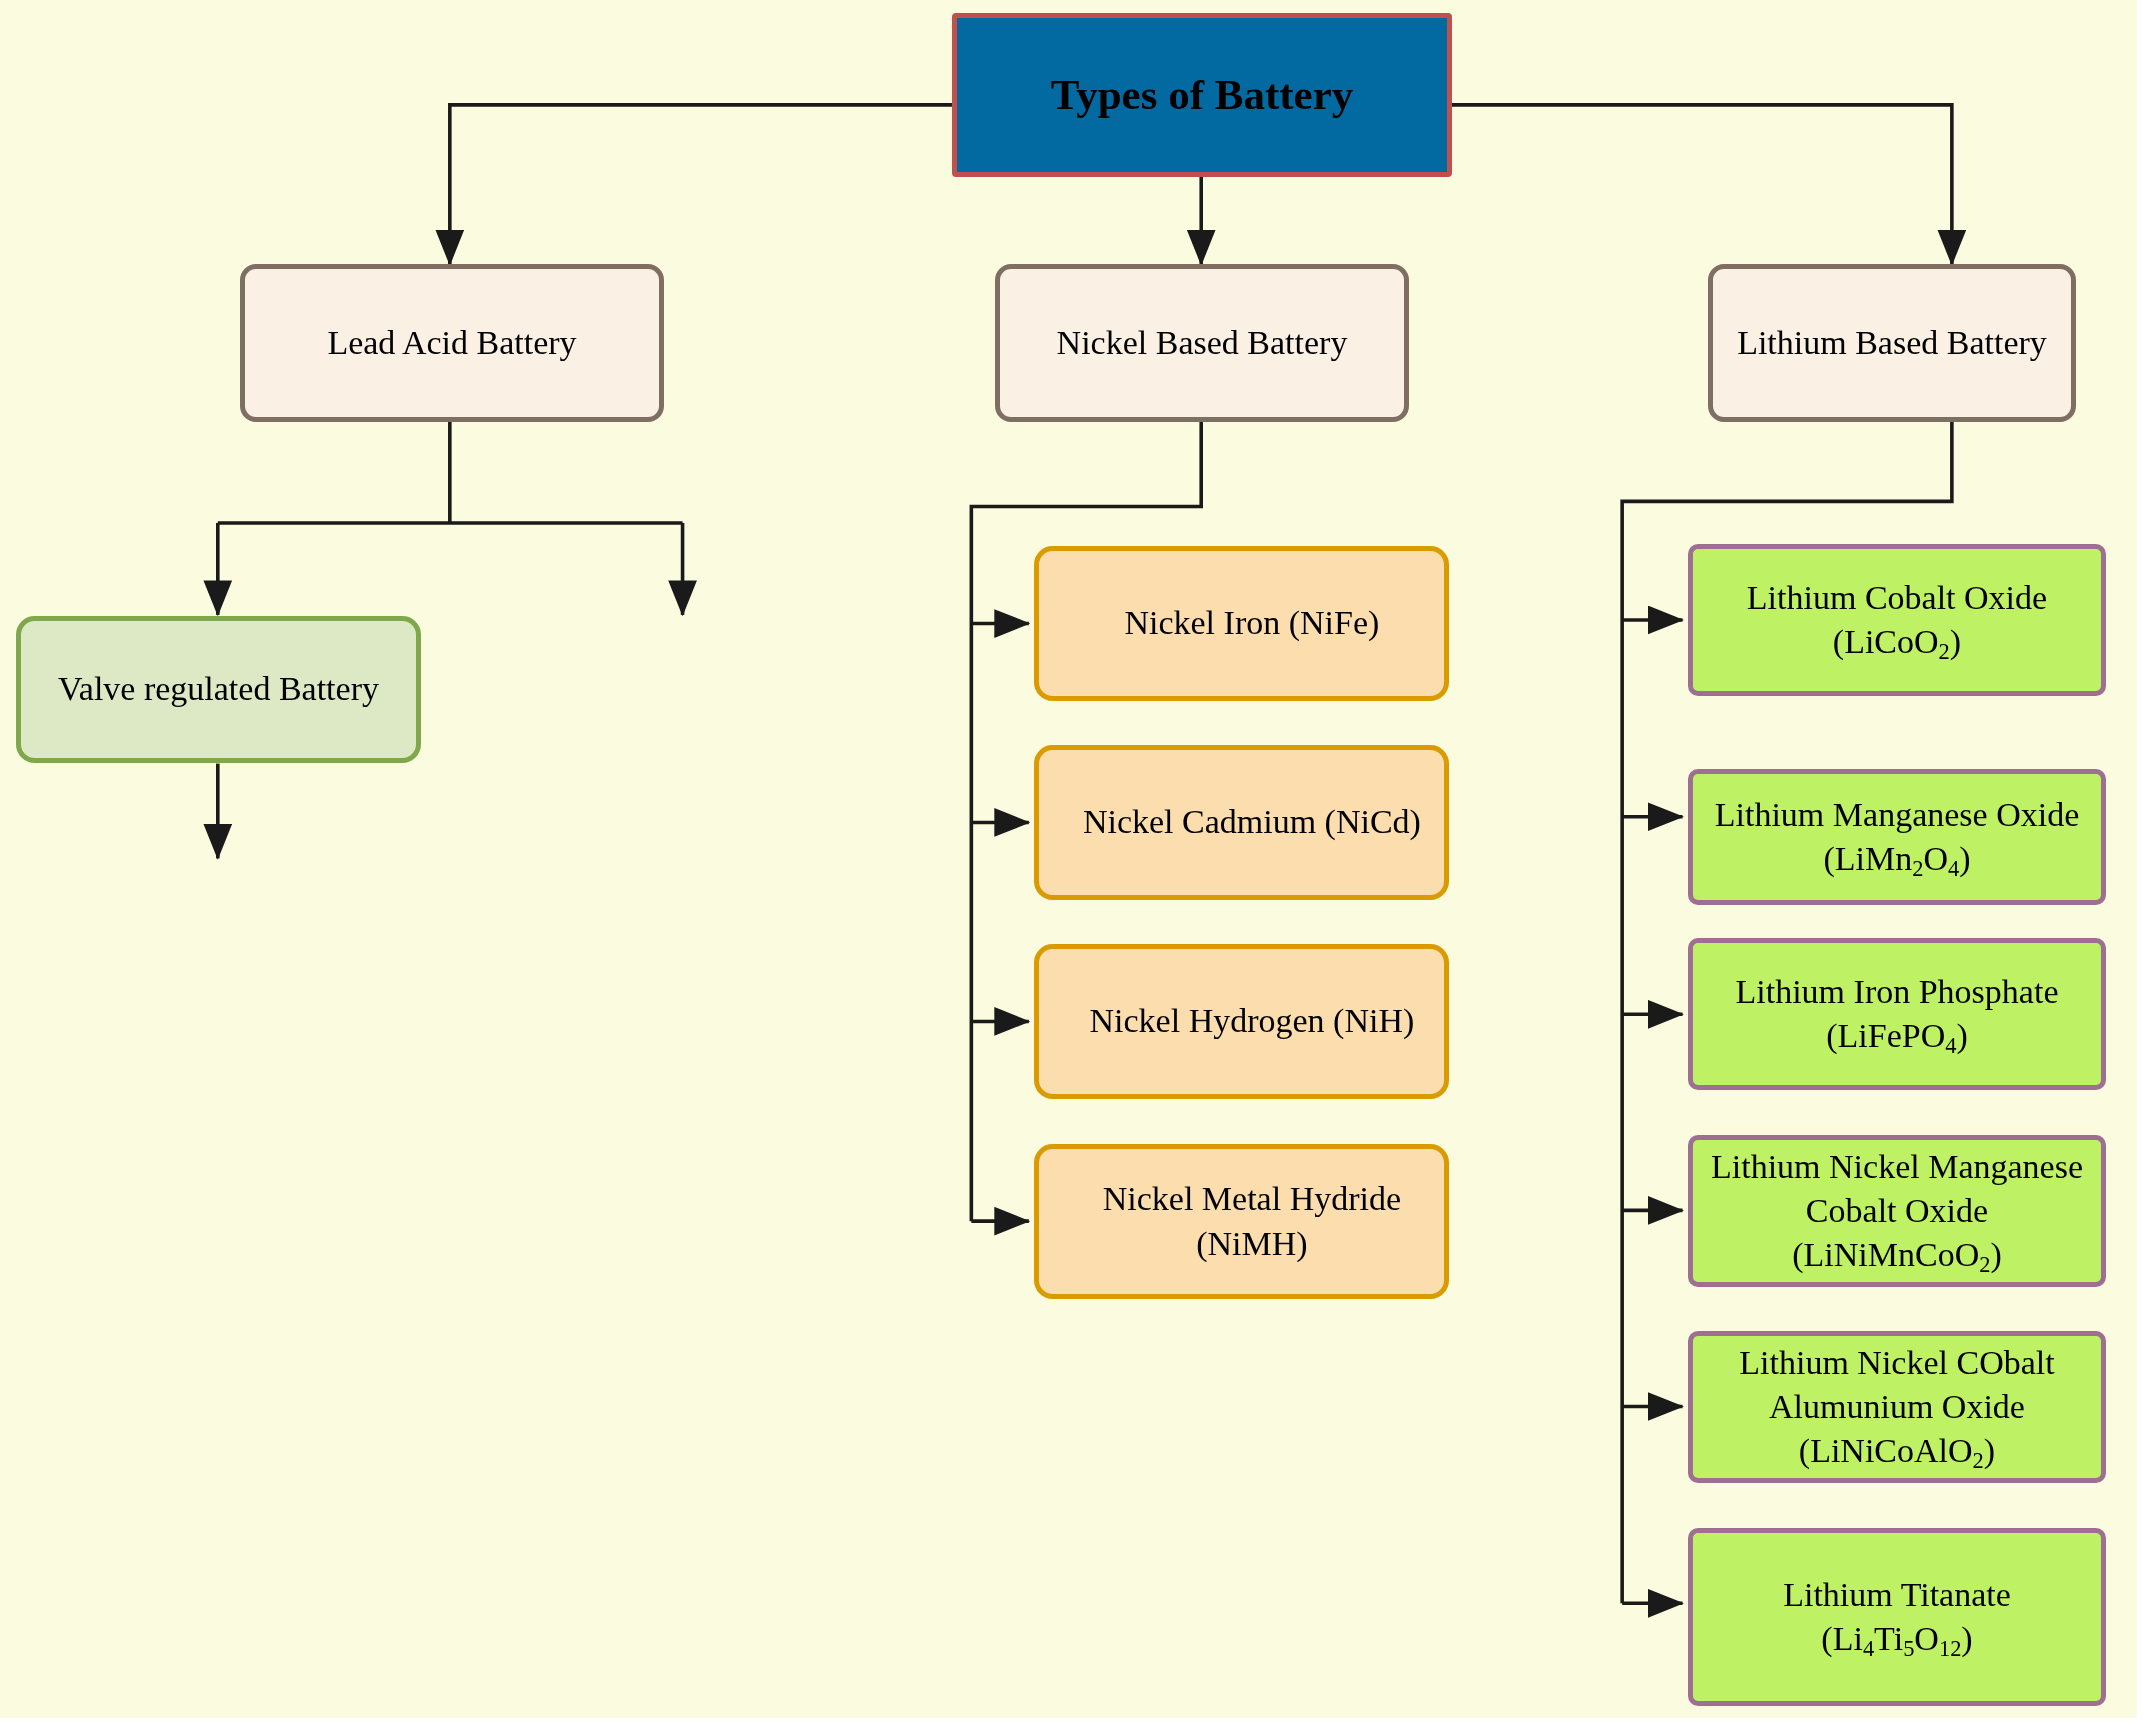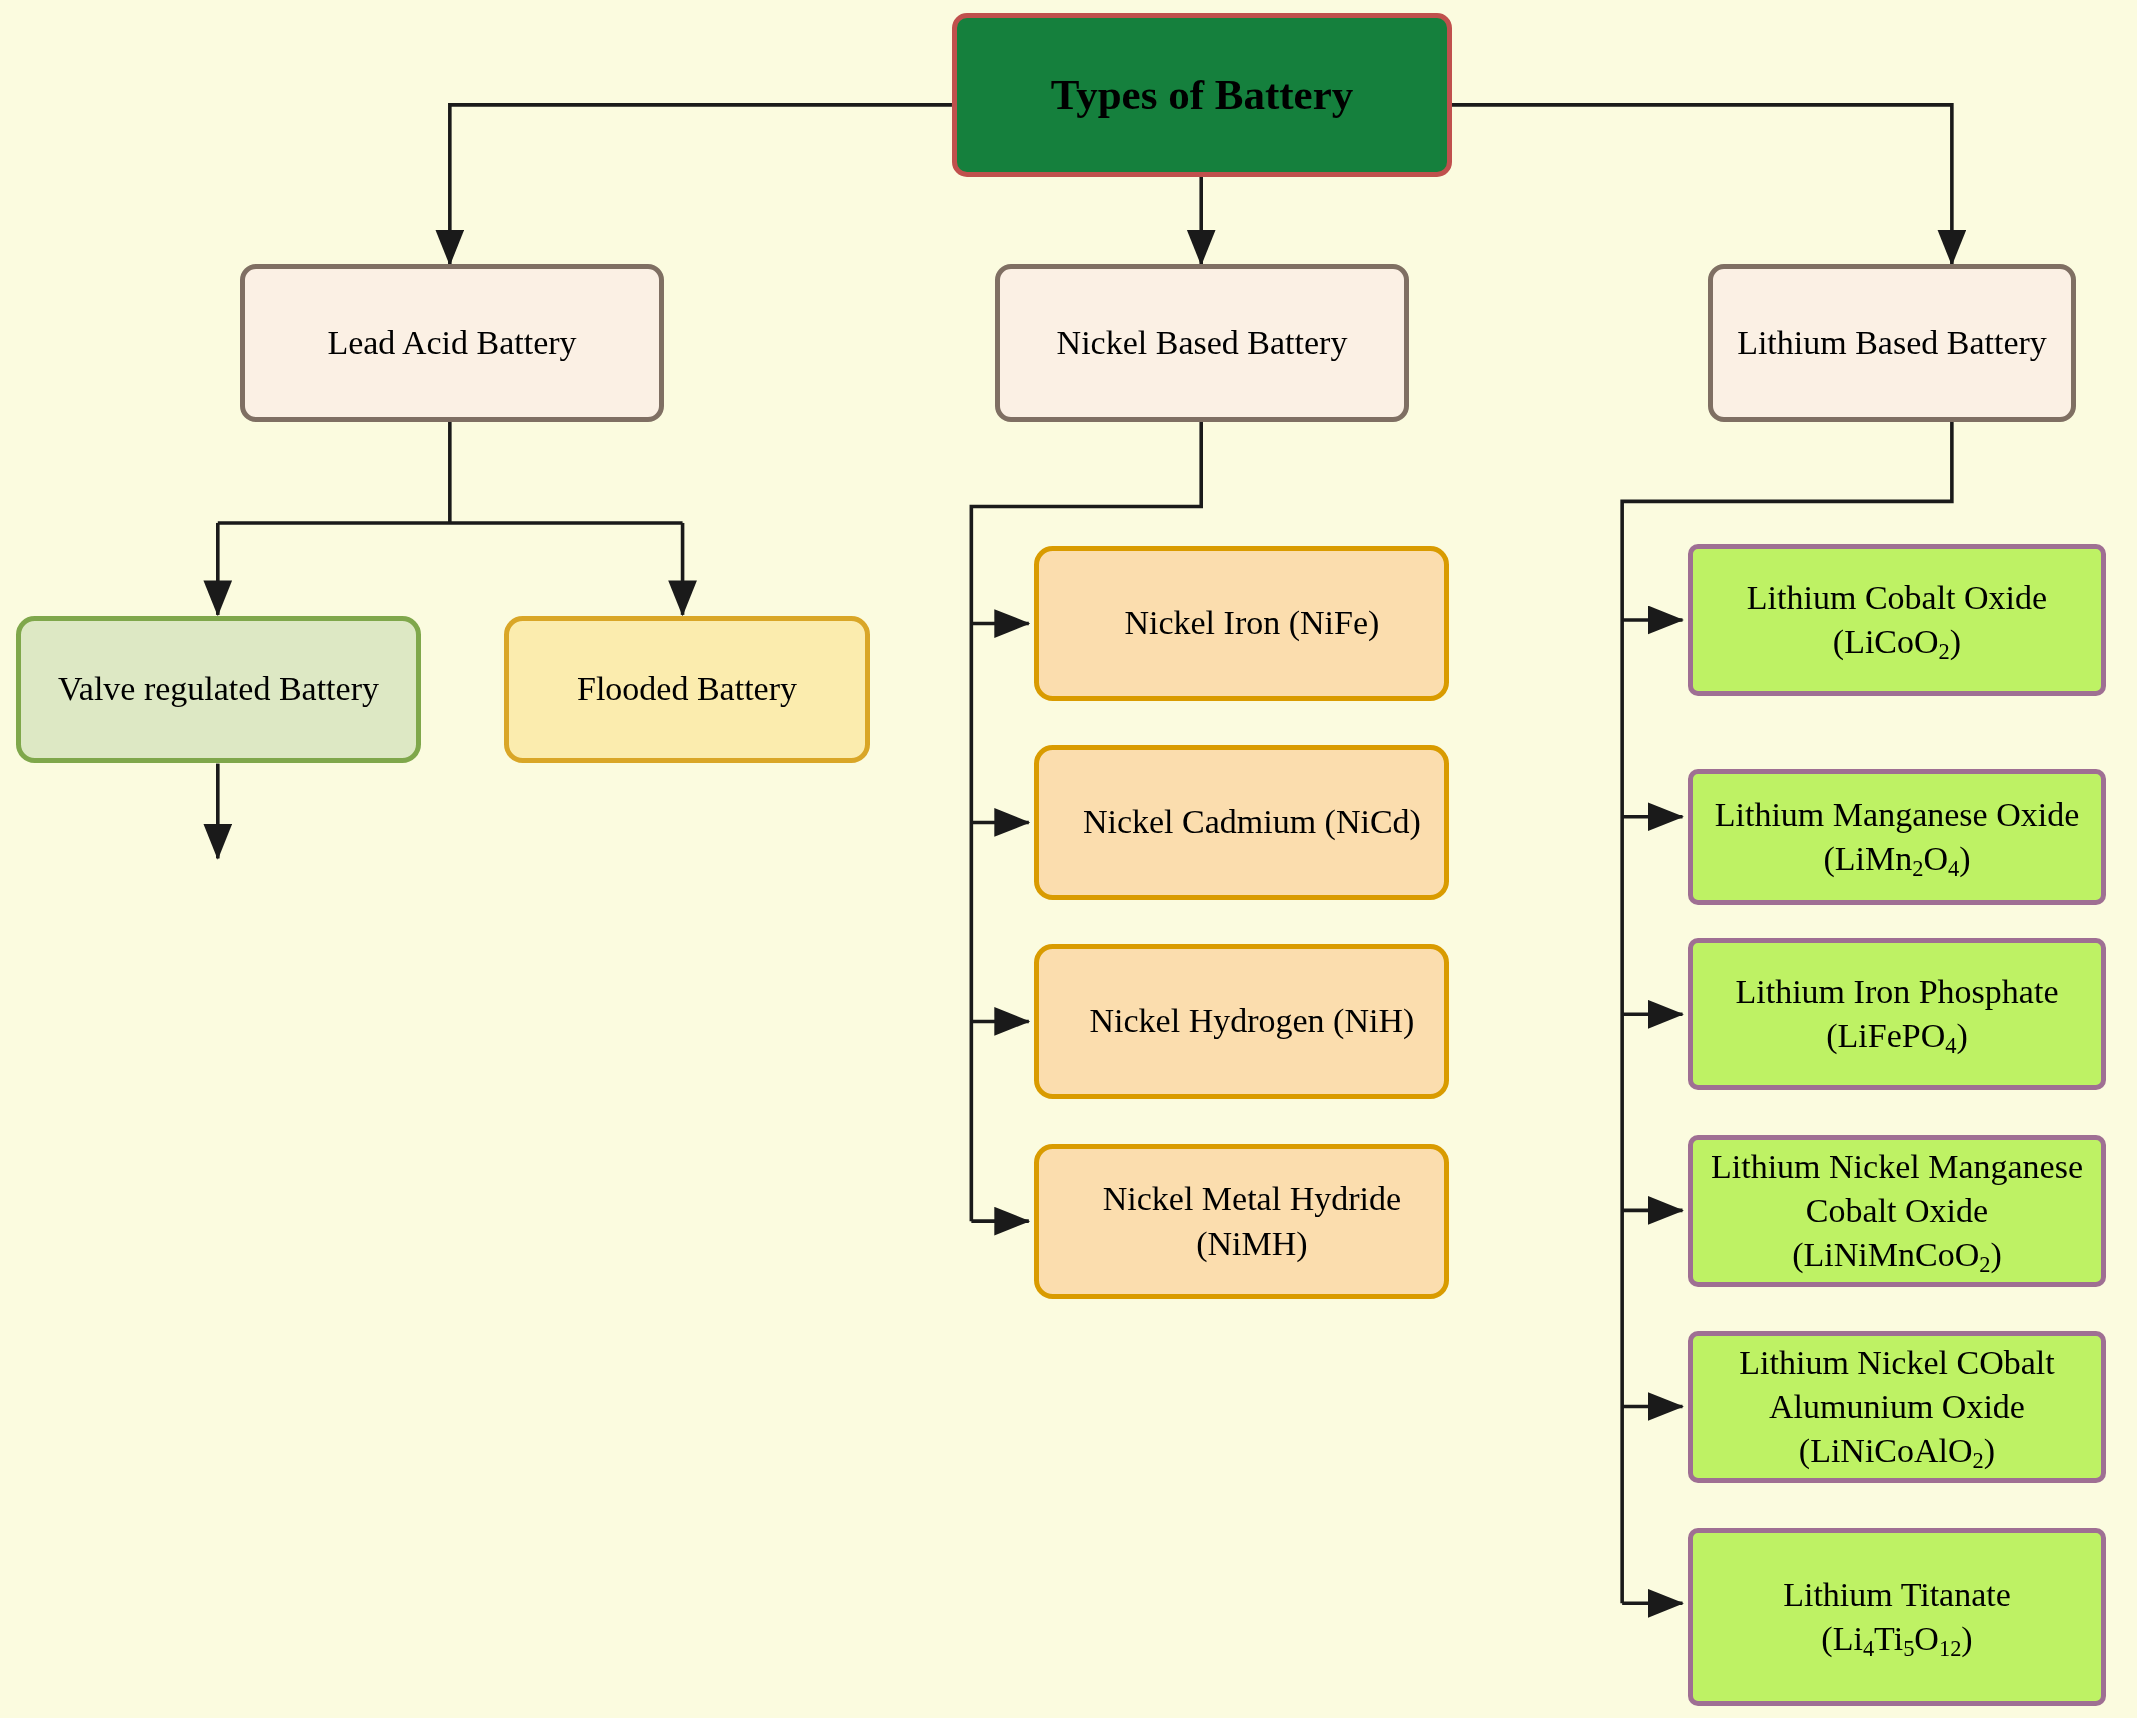--- a/index.html
+++ b/index.html
@@ -29,24 +29,24 @@
     text-align:center;
     border-style:solid;
     color:#000000;
     line-height:1.30;
     padding:2.9px 7.2px;
     overflow:hidden;
   }
   .node .lbl{display:block;width:100%;}
   
   .n-root{
-    background:#15803d;
+    background:#0369a1;
     border-color:#c0504d;
     border-width:5px;
-    border-radius:15px;
+    border-radius:4px;
     font-weight:bold;
     font-size:43px;
   }
   .n-cat{
     background:#fbf0e4;
     border-color:#7f6f63;
     border-width:5px;
     border-radius:16px;
     font-size:34px;
   }
@@ -152,23 +152,20 @@
   </div>
 
   <div class="node n-cat" style="left:1708px;top:264px;width:368px;height:158px;">
     <span class="lbl">Lithium Based Battery</span>
   </div>
 
   <div class="node n-green" style="left:16px;top:616px;width:405px;height:147px;">
     <span class="lbl">Valve regulated Battery</span>
   </div>
 
-  <div class="node n-yellow" style="left:504px;top:616px;width:366px;height:147px;">
-    <span class="lbl">Flooded Battery</span>
-  </div>
 
 
   <div class="node n-orange" style="left:1034px;top:546px;width:415px;height:155px;">
     <span class="lbl">Nickel Iron (NiFe)</span>
   </div>
 
   <div class="node n-orange" style="left:1034px;top:944px;width:415px;height:155px;">
     <span class="lbl">Nickel Hydrogen (NiH)</span>
   </div>
 

